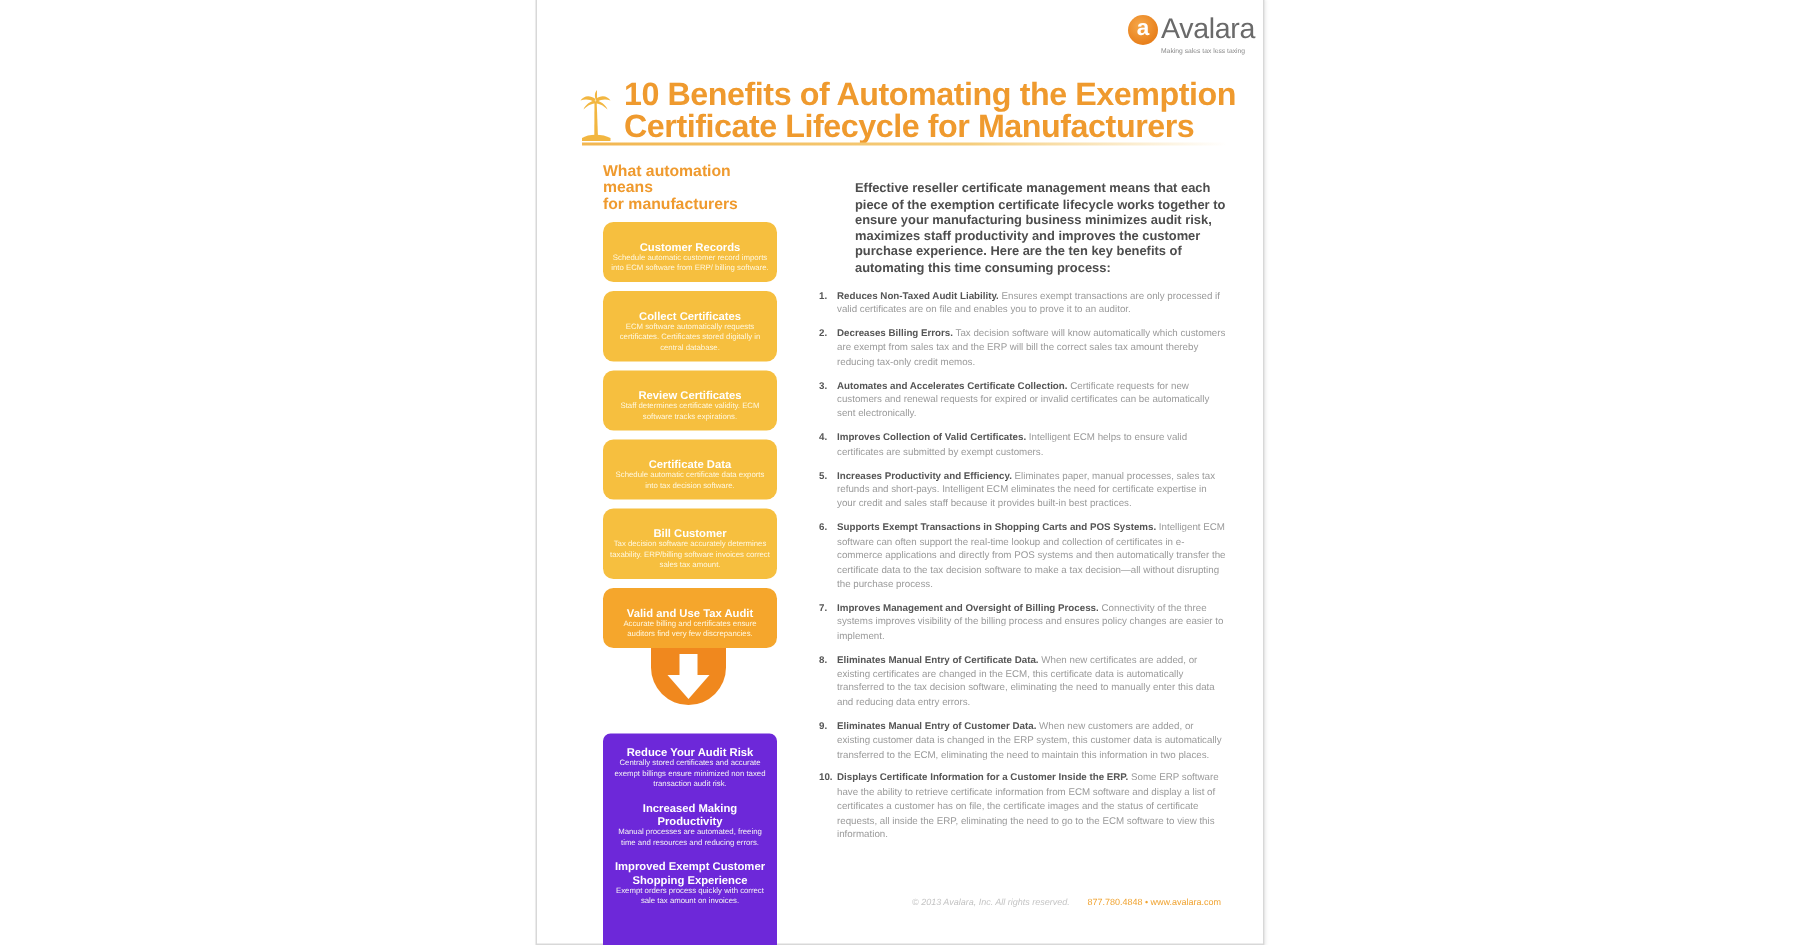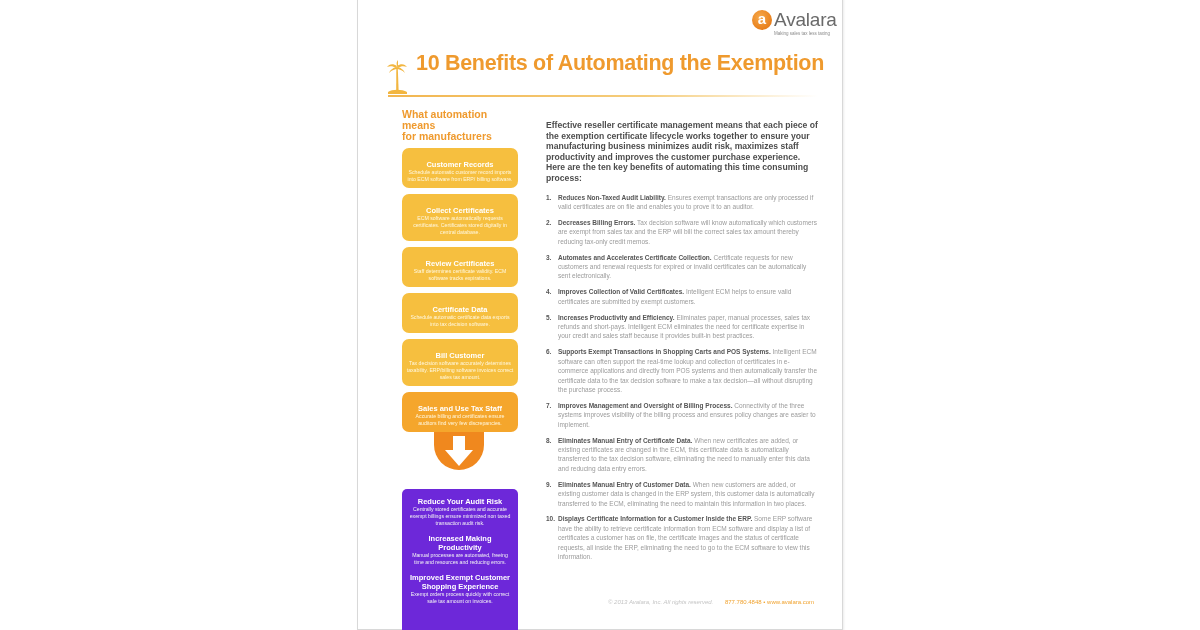--- a/index.html
+++ b/index.html
@@ -55,21 +55,21 @@
       background: #6d28d9; border-radius: 5px; color: #f4f4f4; text-align: center;
       padding: 8px 5px 8px; margin-top: 19px; font-size: 5.2px; line-height: 7px;
       height: 150px;
     }
     .results .rt { font-weight: bold; font-size: 7.5px; line-height: 9px; color: #ffffff; }
     .results .blk { margin-bottom: 7px; }
 
     
     .right-col { position: absolute; left: 188px; top: 121px; width: 272px; }
     .intro {
-      color: #4d4d4d; font-weight: bold; font-size: 8.6px; line-height: 10.6px; margin-bottom: 9px;
+      color: #4d4d4d; font-weight: bold; font-size: 8.6px; line-height: 10.6px; margin-bottom: 9px; margin-left: 24px;
     }
     .benefit { display: flex; font-size: 6.5px; line-height: 9.4px; color: #9a9a9a; margin-bottom: 6.5px; }
     .benefit .num { width: 12px; flex: none; font-weight: bold; color: #555; }
     .benefit .btitle { font-weight: bold; color: #555; }
 
     .footer { position: absolute; left: 250px; top: 600px; font-size: 6px; color: #c4c4c4; font-style: italic; white-space: nowrap; }
     .footer .contact { color: #f0a330; font-style: normal; margin-left: 10px; }
   </style>
 </head>
 <body>
@@ -88,20 +88,21 @@
       <path d="M11 6 C15 3 19 4 21 7 C18 6 15 6 12 8 Z"></path>
       <path d="M11 7 C8 7 4 10 3 13 C6 10 9 9 11 9 Z"></path>
       <path d="M11 7 C14 7 18 10 19 13 C16 10 13 9 11 9 Z"></path>
       <path d="M11 6 C10 3 11 1 12 0 C12 2 12 4 12 7 Z"></path>
       <path d="M10.3 8 L11.8 8 L12.6 30 L10.2 30 Z"></path>
       <path d="M2 32 C6 29 16 29 21 32 L21 34 L2 34 Z"></path>
     </g>
   </svg>
   <div class="title">
     <div>10 Benefits of Automating the Exemption</div>
+    <div>Certificate Lifecycle for Manufacturers</div>
   </div>
   <div class="title-rule"></div>
 
   <div class="left-col">
     <div class="left-heading">
       <div>What automation means</div>
       <div>for manufacturers</div>
     </div>
 
     <div class="step">
@@ -118,21 +119,21 @@
     </div>
     <div class="step">
       <div class="st">Certificate Data</div>
       <div>Schedule automatic certificate data exports into tax decision software.</div>
     </div>
     <div class="step">
       <div class="st">Bill Customer</div>
       <div>Tax decision software accurately determines taxability. ERP/billing software invoices correct sales tax amount.</div>
     </div>
     <div class="step orange">
-      <div class="st">Sales and Use Tax Staff</div>
+      <div class="st">Valid and Use Tax Audit</div>
       <div>Accurate billing and certificates ensure auditors find very few discrepancies.</div>
     </div>
 
     <div class="arrow-wrap">
       <div class="arrow-circle"></div>
       <svg class="arrow-svg" width="34" height="38" viewBox="0 0 34 38">
         <path d="M11 4 L23 4 L23 18 L31 18 L17 34 L3 18 L11 18 Z" fill="#ffffff"></path>
       </svg>
     </div>
 

